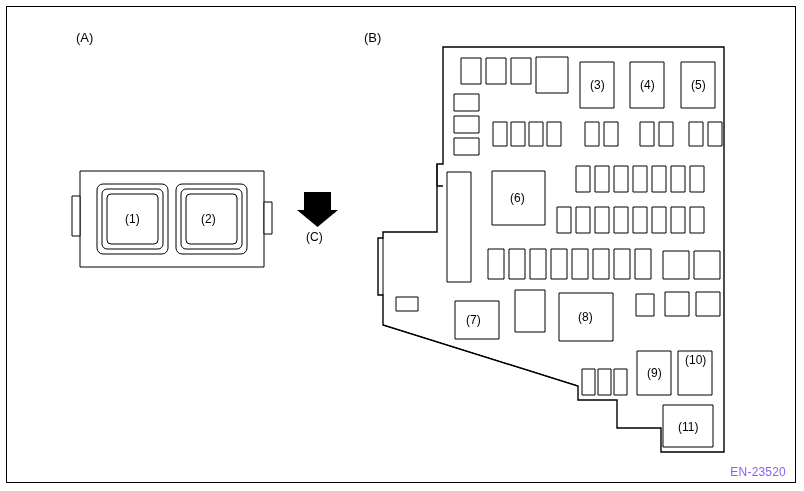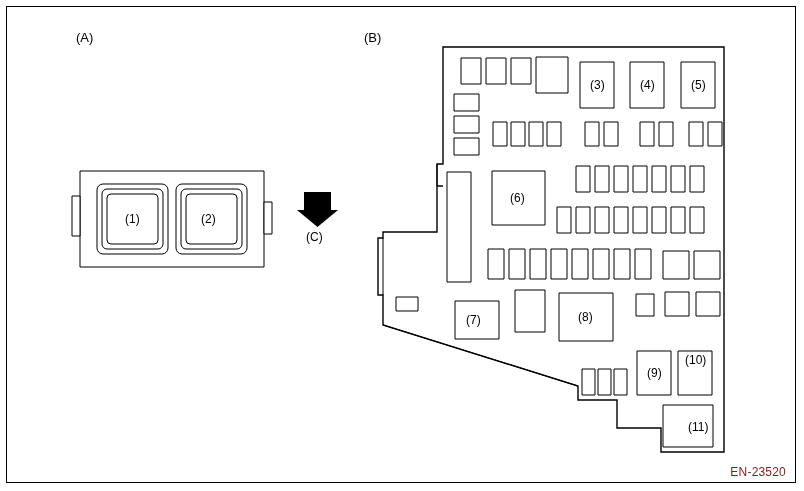--- a/index.html
+++ b/index.html
@@ -38,21 +38,21 @@
     font-size: 12px;
     color: #000000;
     white-space: nowrap;
     line-height: 1;
   }
   .doc-id {
     position: absolute;
     right: 18px;
     bottom: 12px;
     font-size: 12px;
-    color: #7f1d1d;
+    color: #8b5cf6;
     letter-spacing: 0.2px;
   }
   svg.art {
     position: absolute;
     left: 0;
     top: 0;
     width: 804px;
     height: 491px;
     overflow: visible;
   }
@@ -213,17 +213,17 @@
   <div class="callout" style="left:201px; top:213px;">(2)</div>
   <div class="callout" style="left:306px; top:231px;">(C)</div>
   <div class="callout" style="left:590px; top:79px;">(3)</div>
   <div class="callout" style="left:640px; top:79px;">(4)</div>
   <div class="callout" style="left:691px; top:79px;">(5)</div>
   <div class="callout" style="left:510px; top:192px;">(6)</div>
   <div class="callout" style="left:466px; top:314px;">(7)</div>
   <div class="callout" style="left:578px; top:311px;">(8)</div>
   <div class="callout" style="left:647px; top:367px;">(9)</div>
   <div class="callout" style="left:685px; top:354px;">(10)</div>
-  <div class="callout" style="left:678px; top:421px;margin-left:10px;">(11)</div>
+  <div class="callout" style="left:678px; top:421px;">(11)</div>
 
   <div class="doc-id">EN-23520</div>
 
 </div>
 
 </body></html>

